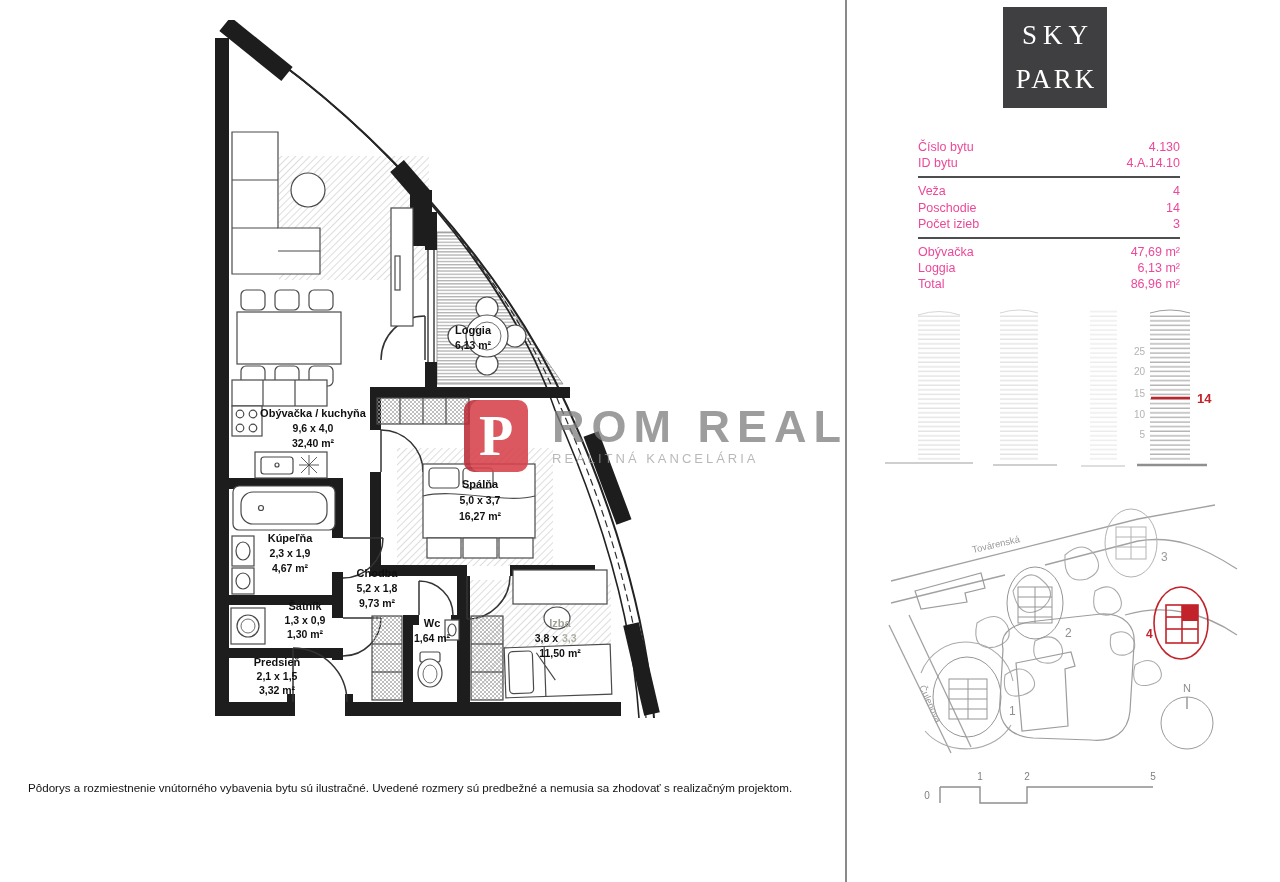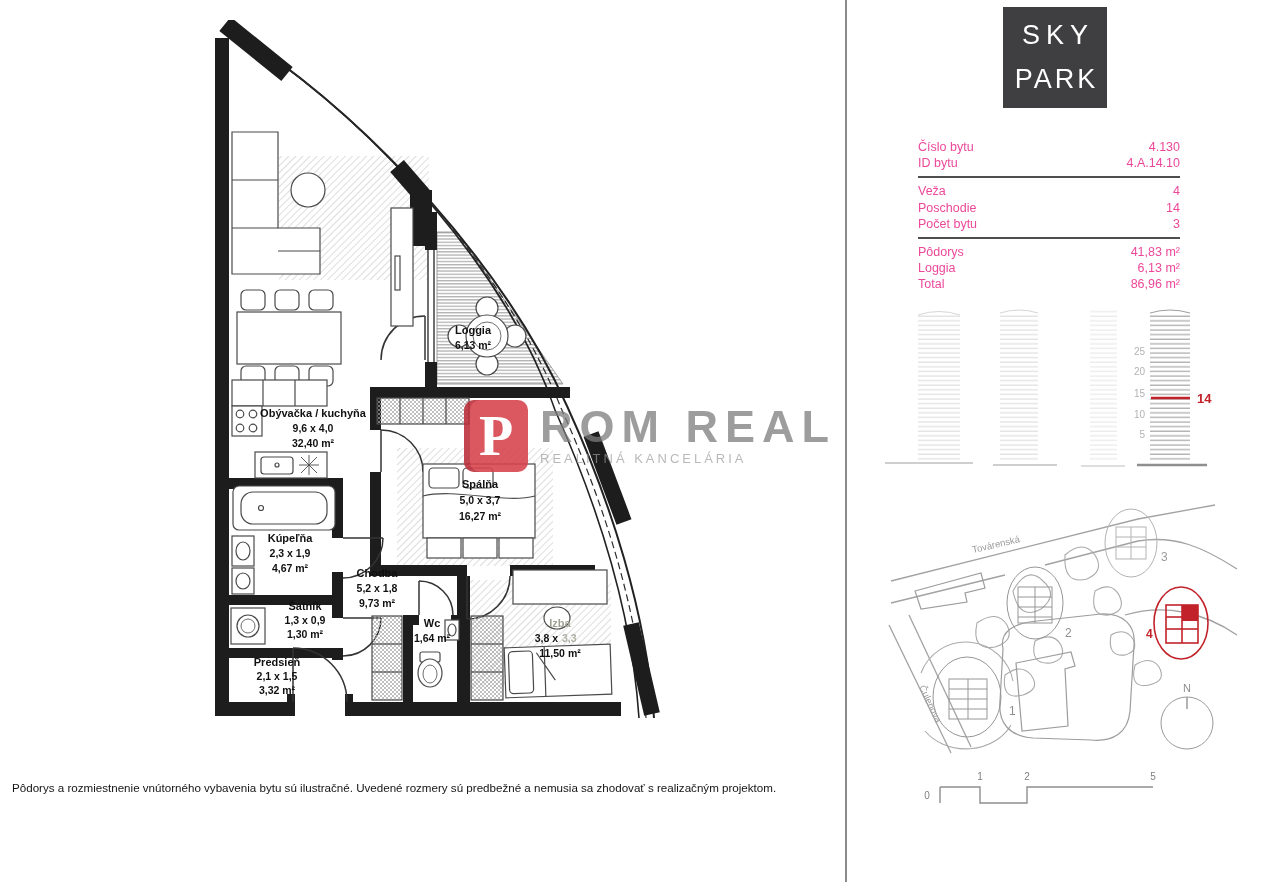--- a/index.html
+++ b/index.html
@@ -10,39 +10,39 @@
 
   
   .plan { position:absolute; left:205px; top:20px; width:500px; height:700px; }
 
   
   .watermark { position:absolute; left:464px; top:400px; display:flex; align-items:flex-start; opacity:.88; z-index:5; }
   .wm-p { width:64px; height:72px; background:#d8414b; border-radius:10px; color:#fff;
           font-family:"Liberation Serif", serif; font-weight:bold; font-size:56px;
           display:flex; align-items:center; justify-content:center;
           box-shadow:inset 6px 0 0 rgba(150,20,30,.45); }
-  .wm-texts { margin-left:12px; padding-top:4px; }
+  .wm-texts { margin-left:24px; padding-top:4px; }
   .wm-name { font-size:45px; font-weight:bold; color:rgba(125,125,125,.85); letter-spacing:7px; line-height:46px; white-space:nowrap; }
   .wm-sub  { font-size:13px; color:rgba(155,155,155,.8); letter-spacing:3px; margin-top:1px; white-space:nowrap; }
 
   
   .logo { position:absolute; left:1003px; top:7px; width:104px; height:101px; background:#3f3f41;
           display:flex; flex-direction:column; align-items:center; justify-content:center;
-          font-family:Liberation Sans, sans-serif; color:#fff; }
+          font-family:Liberation Serif, serif; color:#fff; }
   .logo .l1 { font-size:27px; letter-spacing:6px; padding-left:6px; }
   .logo .l2 { font-size:27px; letter-spacing:3px; padding-left:3px; margin-top:13px; }
 
   
   .info { position:absolute; left:918px; top:139px; width:262px; font-size:12.5px; color:#ec4899; }
   .info .row { display:flex; justify-content:space-between; line-height:16.2px; }
   .info .val { font-weight:normal; }
   .info .sep { border-top:2px solid #4e4e4e; margin:5px 0 5px 0; }
 
   
-  .disclaimer { position:absolute; left:12px; top:779px; width:828px; font-size:11.6px; color:#141414; line-height:17px; }
+  .disclaimer { position:absolute; left:28px; top:779px; width:828px; font-size:11.6px; color:#141414; line-height:17px; }
 
   svg text { font-family:"Liberation Sans", sans-serif; }
   .rname { font-size:11px; font-weight:bold; fill:#101010; }
   .rline { font-size:10.5px; font-weight:bold; fill:#101010; }
   .faint { fill:#9da294; }
   .faint2 { fill:#abb0a2; }
 </style>
 </head>
 <body>
 
@@ -314,27 +314,27 @@
     <div class="sep"></div>
     <div class="row">
         <span class="lbl">Veža</span>
         <span class="val">4</span>
       </div>
     <div class="row">
         <span class="lbl">Poschodie</span>
         <span class="val">14</span>
       </div>
     <div class="row">
-        <span class="lbl">Počet bytu</span>
+        <span class="lbl">Počet izieb</span>
         <span class="val">3</span>
       </div>
     <div class="sep"></div>
     <div class="row">
-        <span class="lbl">Pôdorys</span>
-        <span class="val">41,83 m²</span>
+        <span class="lbl">Obývačka</span>
+        <span class="val">47,69 m²</span>
       </div>
     <div class="row">
         <span class="lbl">Loggia</span>
         <span class="val">6,13 m²</span>
       </div>
     <div class="row">
         <span class="lbl">Total</span>
         <span class="val">86,96 m²</span>
       </div>
   </div>

